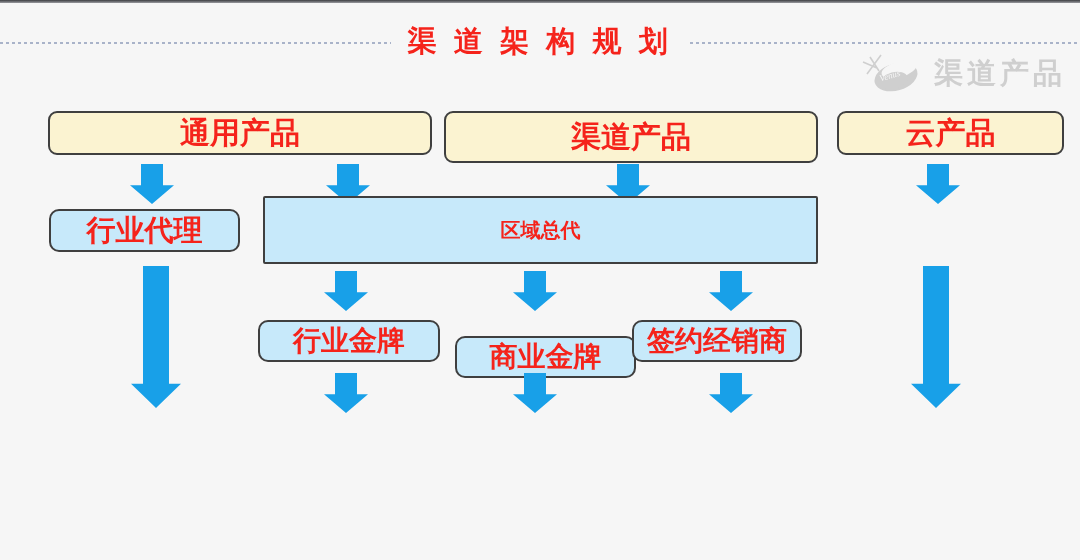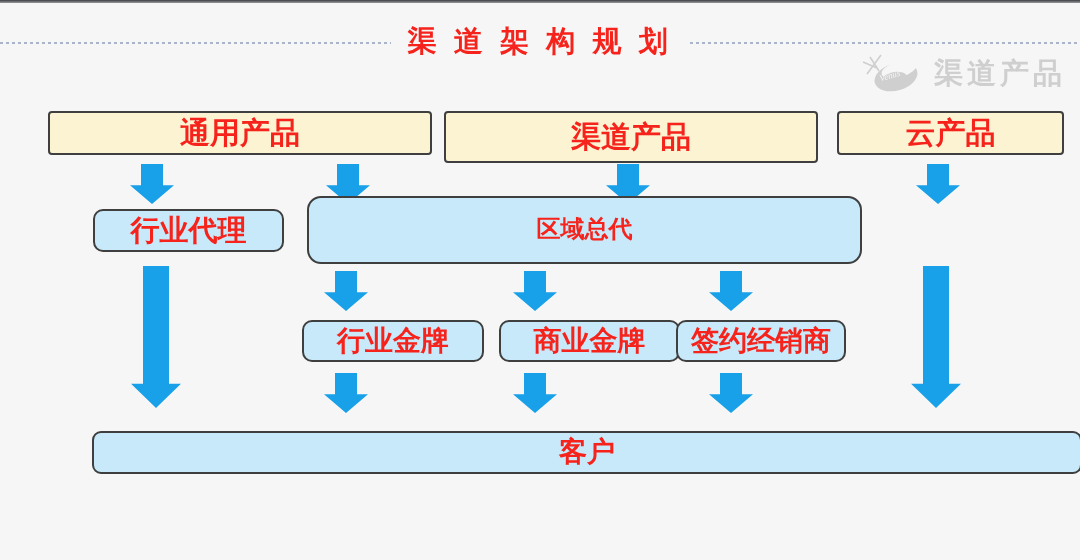--- a/index.html
+++ b/index.html
@@ -18,25 +18,25 @@
     background-image:repeating-linear-gradient(90deg,var(--divider-dash) 0 3px,transparent 3px 6px);}
   .title-wrap{position:absolute;left:0;right:0;top:22px;text-align:center;}
   .title{display:inline-block;position:relative;z-index:2;background:var(--background);
     padding:0 16px;color:var(--text-red);font-size:29px;font-weight:bold;letter-spacing:5px;margin:0;text-align:center;}
   .logo{position:absolute;top:50px;right:14px;display:flex;align-items:center;gap:4px;z-index:1;}
   .logo-text{color:var(--logo-gray);font-size:29px;font-weight:bold;letter-spacing:4px;
     font-family:"Liberation Sans","DejaVu Sans",sans-serif;}
   .node{position:absolute;display:flex;flex-direction:column;align-items:center;justify-content:center;
     border:2px solid var(--box-border);color:var(--text-red);font-weight:bold;text-align:center;
     box-sizing:border-box;line-height:1.15;}
-  .yellow{background:var(--yellow-fill);border-radius:4px;align-items:center;}
-  .blue{background:var(--blue-fill);border-radius:10px;margin-left:44px;}
+  .yellow{background:var(--yellow-fill);border-radius:9px;align-items:center;}
+  .blue{background:var(--blue-fill);border-radius:10px;}
   .r1{font-size:30px;}
   .r2side{font-size:29px;}
-  .r2center{font-size:24px;border-radius:14px;}
+  .r2center{font-size:20px;border-radius:2px;}
   .r3{font-size:28px;}
   .rb{font-size:28px;border-radius:9px;}
   .arr{position:absolute;background:var(--arrow-blue);}
   .arr.s{width:44px;height:40px;
     clip-path:polygon(25% 0,75% 0,75% 53%,100% 53%,50% 100%,0 53%,25% 53%);}
   .arr.l{width:50px;height:142px;
     clip-path:polygon(24% 0,76% 0,76% 83%,100% 83%,50% 100%,0 83%,24% 83%);}
 </style>
 </head>
 <body>
@@ -88,28 +88,25 @@
   <div class="arr l" style="left:131px;top:266px"></div>
   <div class="arr l" style="left:911px;top:266px"></div>
 
   <div class="arr s" style="left:324px;top:271px"></div>
   <div class="arr s" style="left:513px;top:271px"></div>
   <div class="arr s" style="left:709px;top:271px"></div>
 
   <div class="node blue r3" style="left:258px;top:320px;width:182px;height:42px">
     <span>行业金牌</span>
   </div>
-  <div class="node blue r3" style="left:455px;top:320px;width:181px;height:42px">
+  <div class="node blue r3" style="left:455px;top:336px;width:181px;height:42px">
     <span>商业金牌</span>
   </div>
   <div class="node blue r3" style="left:632px;top:320px;width:170px;height:42px">
     <span>签约经销商</span>
   </div>
 
   <div class="arr s" style="left:324px;top:373px"></div>
   <div class="arr s" style="left:513px;top:373px"></div>
   <div class="arr s" style="left:709px;top:373px"></div>
 
-  <div class="node blue rb" style="left:48px;top:431px;width:990px;height:43px">
-    <span>客户</span>
-  </div>
 
 </div>
 
 </body></html>

